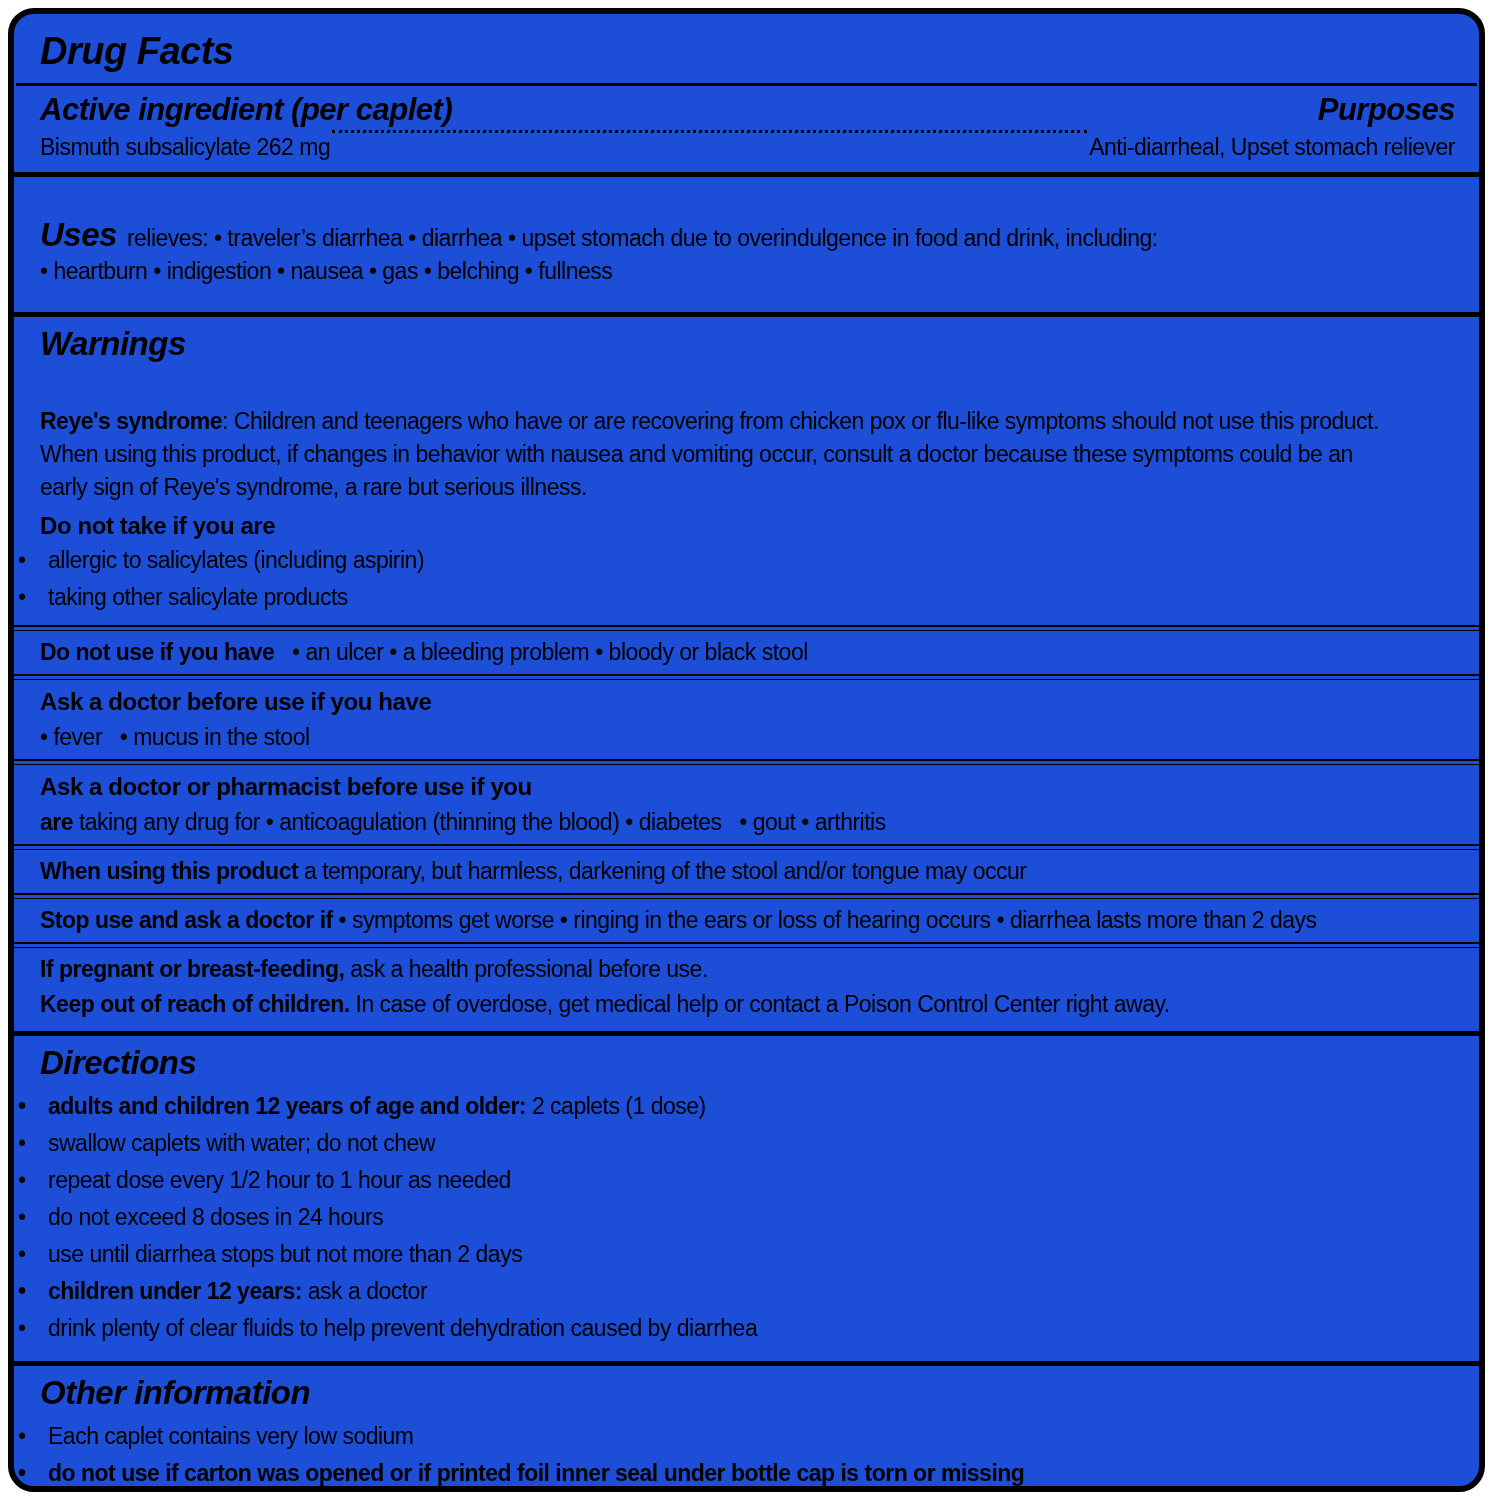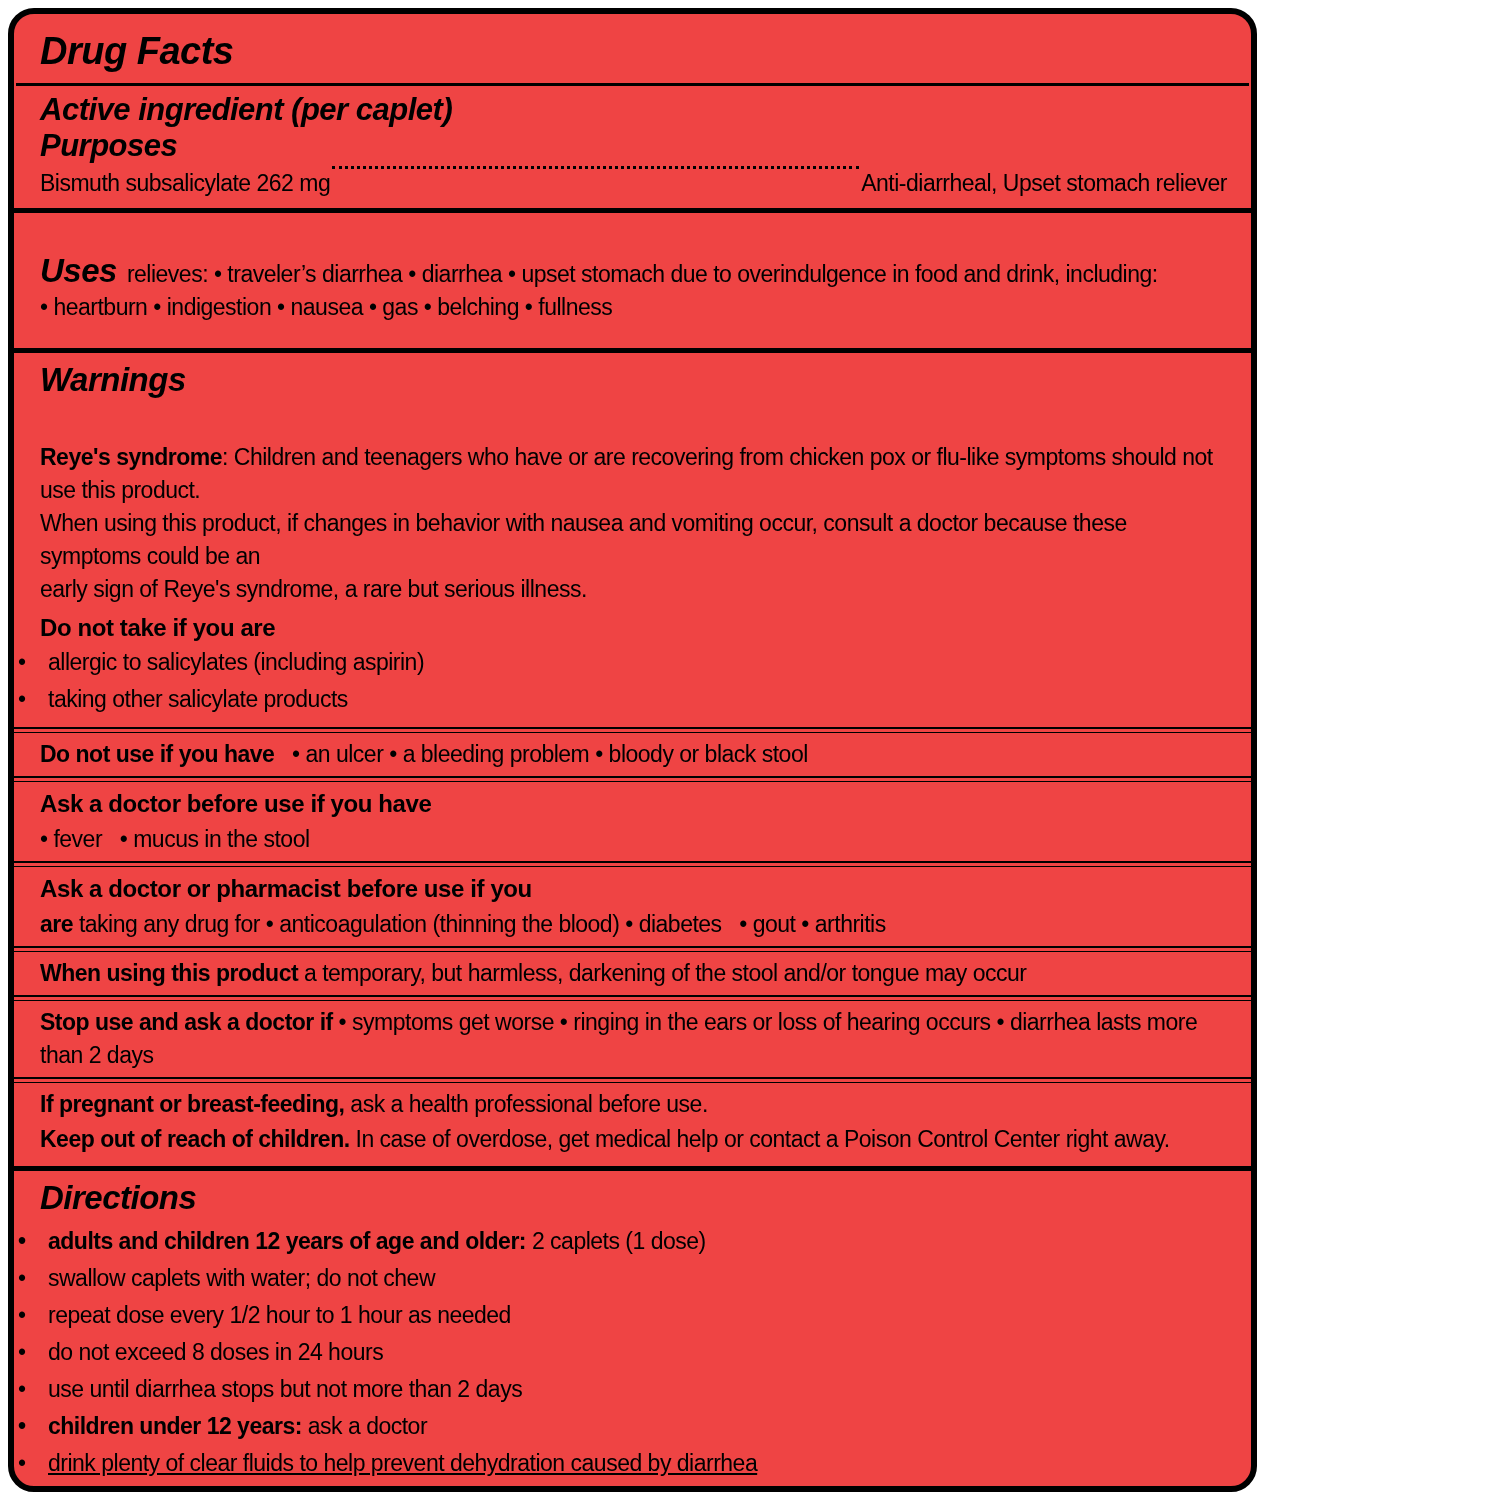--- a/index.html
+++ b/index.html
@@ -10,25 +10,25 @@
   body {
     width: 1493px;
     height: 1500px;
     overflow: hidden;
     font-family: "Liberation Sans", sans-serif;
     color: #000;
   }
   .label {
     box-sizing: border-box;
     margin: 8px;
-    width: 1249px;
+    width: 1477px;
     height: 1484px;
     border: 6px solid #000;
     border-radius: 26px;
-    background: #ef4444;
+    background: #1d4ed8;
     overflow: hidden;
   }
   .pad { padding-left: 26px; padding-right: 24px; }
 
   
   h1, h2 { margin: 0; font-style: italic; font-weight: bold; }
   h1 { font-size: 38px; padding-top: 16px; padding-bottom: 10px; letter-spacing: -0.5px; }
   h2 { font-size: 33px; padding-top: 8px; padding-bottom: 4px; letter-spacing: -0.5px; }
   h3 { margin: 8px 0 0 0; font-size: 24px; font-weight: bold; letter-spacing: -0.4px; }
   p  { margin: 5px 0; }
@@ -49,21 +49,20 @@
     border-top: 2px solid #000;
     border-bottom: 1px solid #000;
     margin: 3px 0;
   }
 
   
   .ai-head {
     display: flex; justify-content: space-between; align-items: baseline;
     font-size: 31px; font-weight: bold; font-style: italic; letter-spacing: -0.5px;
     padding-top: 6px;
-    flex-direction: column;
   }
   .ai-row {
     display: flex; align-items: flex-start;
     font-size: 23px; line-height: 34px; letter-spacing: -0.5px;
     padding-bottom: 8px; padding-top: 2px;
   }
   .leader {
     flex: 1 1 auto;
     border-bottom: 3px dotted #000;
     margin: 0 2px 7px 2px;
@@ -165,21 +164,21 @@
 
   <div class="bar"></div>
 
   <h2 class="pad">Directions</h2>
   <div class="pad li bold-li"><span class="lead">adults and children 12 years of age and older: </span><span class="txt">2 caplets (1 dose)</span></div>
   <div class="pad li"><span class="lead"></span><span class="txt">swallow caplets with water; do not chew</span></div>
   <div class="pad li"><span class="lead"></span><span class="txt">repeat dose every 1/2 hour to 1 hour as needed</span></div>
   <div class="pad li"><span class="lead"></span><span class="txt">do not exceed 8 doses in 24 hours</span></div>
   <div class="pad li"><span class="lead"></span><span class="txt">use until diarrhea stops but not more than 2 days</span></div>
   <div class="pad li bold-li"><span class="lead">children under 12 years: </span><span class="txt">ask a doctor</span></div>
-  <div class="pad li" style="margin-bottom:23px;text-decoration:underline;"><span class="lead"></span><span class="txt">drink plenty of clear fluids to help prevent dehydration caused by diarrhea</span></div>
+  <div class="pad li" style="margin-bottom:16px;"><span class="lead"></span><span class="txt">drink plenty of clear fluids to help prevent dehydration caused by diarrhea</span></div>
 
   <div class="bar"></div>
 
   <h2 class="pad">Other information</h2>
   <div class="pad li"><span class="lead"></span><span class="txt">Each caplet contains very low sodium</span></div>
   <div class="pad li bold-li"><span class="lead">do not use if carton was opened or if printed foil inner seal under bottle cap is torn or missing</span><span class="txt"></span></div>
 
 </div>
 
 </body></html>

